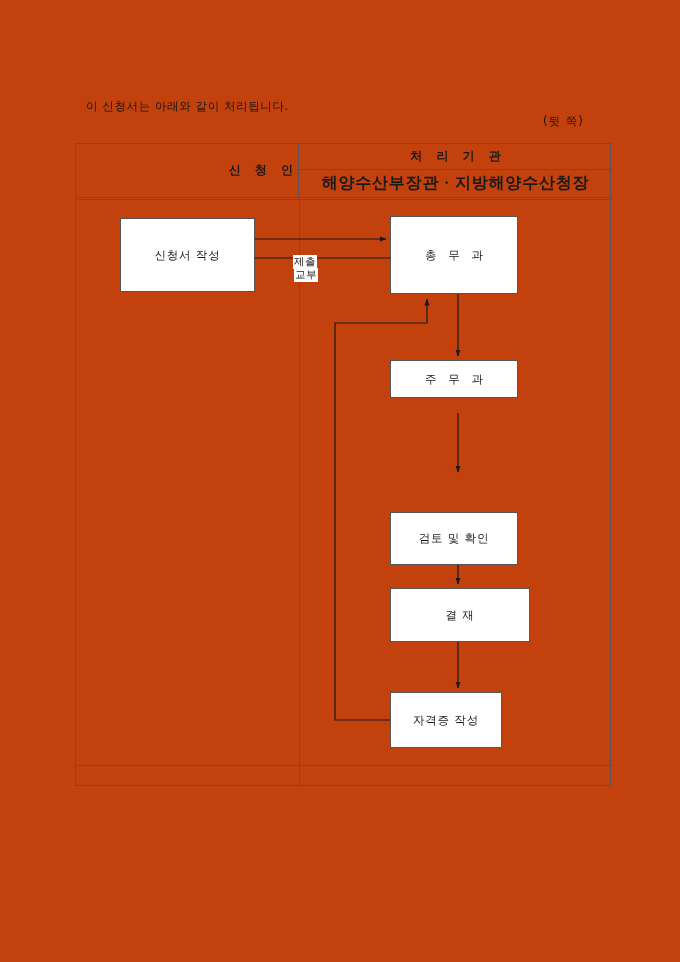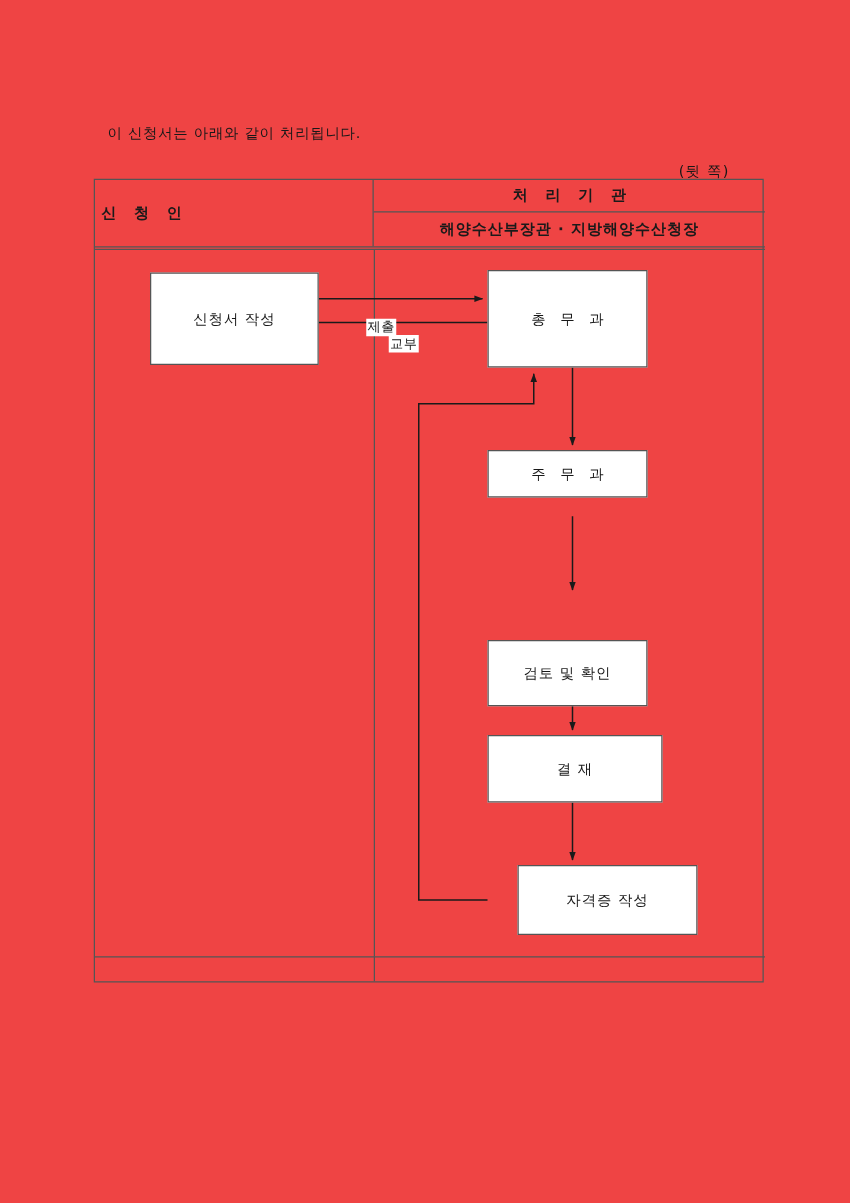--- a/index.html
+++ b/index.html
@@ -15,39 +15,39 @@
     font-family: "DejaVu Sans", "Liberation Sans", sans-serif;
     color: #1a1a1a;
     overflow: hidden;
   }
 
   .page {
     position: absolute;
     left: 0; top: 0;
     width: 680px;
     height: 962px;
-    background: #ef4444;
+    background: #c2410c;
   }
 
   
   .intro-line {
     position: absolute;
     left: 86px;
     top: 99px;
     font-size: 11.5px;
     letter-spacing: 0.6px;
     white-space: nowrap;
     color: #181818;
   }
 
   
   .page-marker {
     position: absolute;
     left: 543px;
-    top: 130px;
+    top: 114px;
     font-size: 11.5px;
     letter-spacing: 1px;
     white-space: nowrap;
     color: #181818;
   }
 
   
   .table-frame {
     position: absolute;
     left: 75px;
@@ -62,21 +62,21 @@
   .hdr-applicant {
     position: absolute;
     left: 0;
     top: 0;
     width: 223px;
     height: 53px;
     box-sizing: border-box;
     border-right: 1px solid #555;
     display: flex;
     align-items: center;
-    justify-content: flex-start;
+    justify-content: flex-end;
   }
   .hdr-agency-col {
     position: absolute;
     left: 223px;
     top: 0;
     width: 313px;
     height: 53px;
     box-sizing: border-box;
   }
   .hdr-agency-top {
@@ -101,24 +101,25 @@
   }
 
   .hdr-text-spaced {
     font-size: 12px;
     font-weight: 700;
     letter-spacing: 5px;
     text-indent: 5px;
     white-space: nowrap;
   }
   .hdr-text-agency {
-    font-size: 12px;
+    font-size: 16px;
     font-weight: 700;
     letter-spacing: 0.8px;
     white-space: nowrap;
+    font-family: Liberation Serif, serif;
   }
 
   
   .double-rule {
     position: absolute;
     left: 0;
     top: 53px;
     width: 536px;
     height: 3px;
     border-top: 1px solid #555;
@@ -177,34 +178,34 @@
     white-space: nowrap;
   }
   .node-sp { letter-spacing: 4px; text-indent: 4px; }
   .node-normal { letter-spacing: 0.8px; }
 
   .node-apply   { left: 120px; top: 218px; width: 135px; height: 74px; }
   .node-general { left: 390px; top: 216px; width: 128px; height: 78px; }
   .node-main    { left: 390px; top: 360px; width: 128px; height: 38px; }
   .node-review  { left: 390px; top: 476px; width: 128px; height: 53px; margin-top: 36px; }
   .node-approve { left: 390px; top: 588px; width: 140px; height: 54px; }
-  .node-cert    { left: 390px; top: 692px; width: 144px; height: 56px; margin-left: 24px; }
+  .node-cert    { left: 390px; top: 692px; width: 112px; height: 56px; }
 
   
   .edge-label {
     position: absolute;
     font-size: 10.5px;
     letter-spacing: 0.5px;
     color: #181818;
     white-space: nowrap;
     background: #fff;
     padding: 0 1px;
   }
   .lbl-submit { left: 293px; top: 219px; margin-top: 36px; }
-  .lbl-issue  { left: 311px; top: 268px; }
+  .lbl-issue  { left: 294px; top: 268px; }
 </style>
 </head>
 <body>
 
 <div class="page">
 
   <div class="intro-line">이 신청서는 아래와 같이 처리됩니다.</div>
 
   <div class="page-marker">(뒷 쪽)</div>
 

